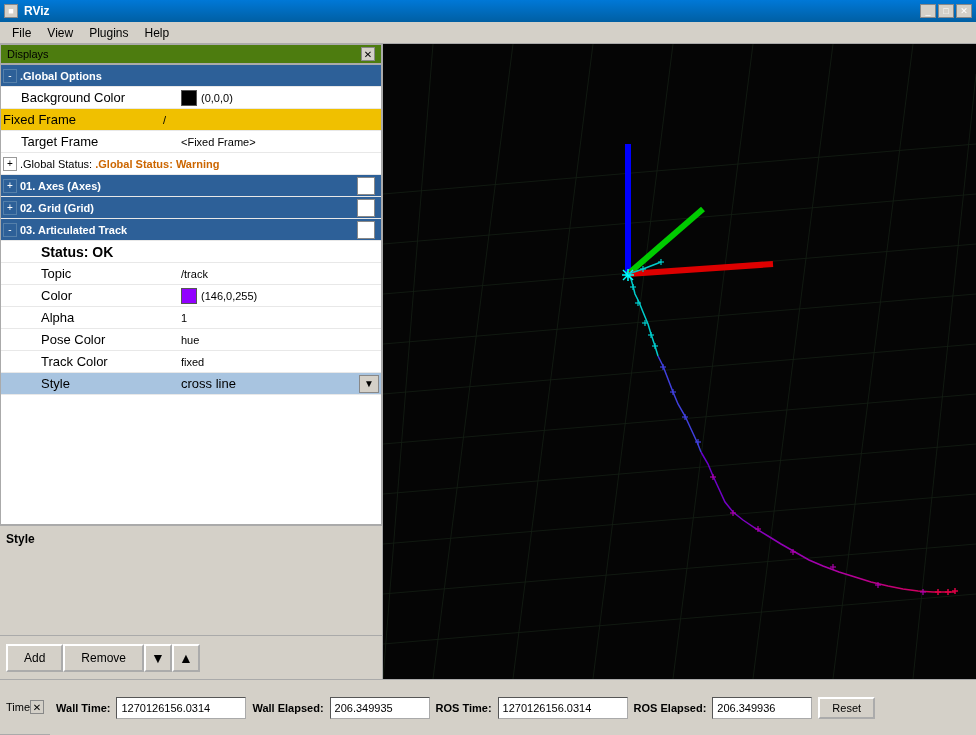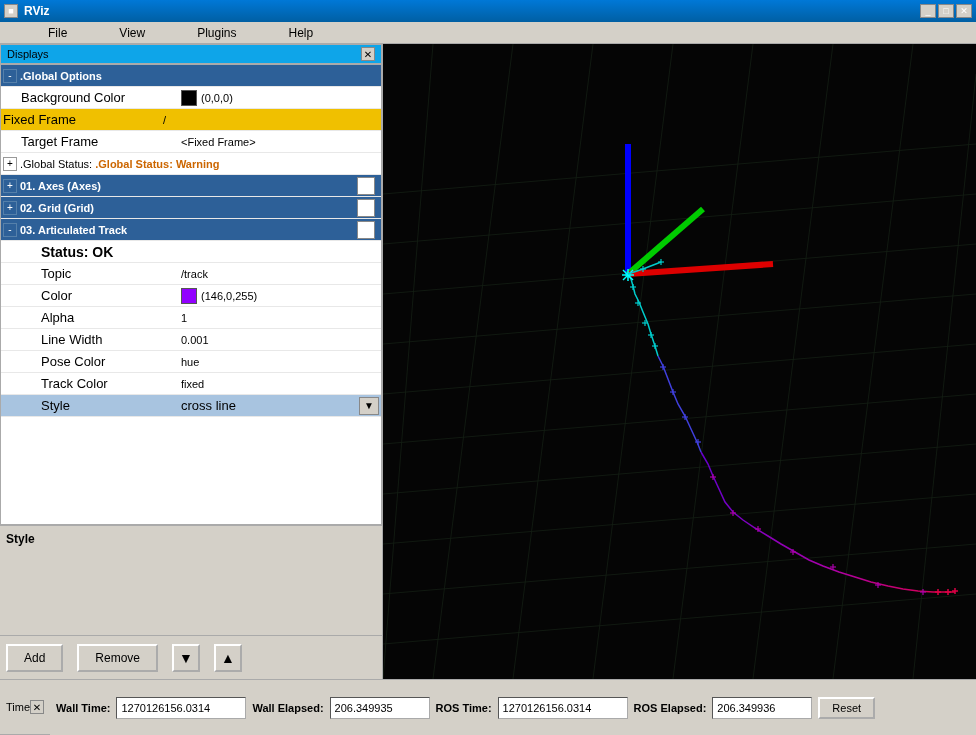--- a/index.html
+++ b/index.html
@@ -39,40 +39,39 @@
       display: flex;
       align-items: center;
       padding: 2px 4px;
       border-bottom: 1px solid #aaa;
       height: 22px;
     }
     .menu-item {
       padding: 2px 8px;
       cursor: pointer;
       font-size: 12px;
-      margin-left: 36px;
     }
 
     
     .main-layout {
       display: flex;
       height: calc(735px - 22px - 22px - 56px);
     }
 
     
     .left-panel {
       width: 383px;
       background: #d4d0c8;
       border-right: 1px solid #aaa;
       display: flex;
       flex-direction: column;
     }
 
     .displays-header {
-      background: #0ea5e9;
+      background: #4d7c0f;
       border: 1px solid #aaa;
       padding: 2px 6px;
       font-size: 11px;
       display: flex;
       justify-content: space-between;
       align-items: center;
       height: 20px;
     }
     .displays-close {
       width: 14px; height: 14px;
@@ -173,21 +172,21 @@
       font-size: 12px;
       font-weight: bold;
       margin-bottom: 4px;
     }
 
     
     .buttons-row {
       display: flex;
       align-items: center;
       padding: 4px 6px;
-      gap: 14px;
+      gap: 0;
       border-top: 1px solid #aaa;
       background: #d4d0c8;
       height: 44px;
     }
     .btn {
       padding: 4px 16px;
       background: #d4d0c8;
       border: 2px outset #fff;
       font-size: 12px;
       cursor: pointer;
@@ -359,24 +358,20 @@
         <span class="label-col" style="width:140px;">Color</span>
         <div class="color-swatch" style="background:#9200ff;"></div>
         <span class="value-col">(146,0,255)</span>
       </div>
 
       <div class="tree-row subsub">
         <span class="label-col" style="width:140px;">Alpha</span>
         <span class="value-col">1</span>
       </div>
 
-      <div class="tree-row subsub">
-        <span class="label-col" style="width:140px;">Line Width</span>
-        <span class="value-col">0.001</span>
-      </div>
 
       <div class="tree-row subsub">
         <span class="label-col" style="width:140px;">Pose Color</span>
         <span class="value-col">hue</span>
       </div>
 
       <div class="tree-row subsub">
         <span class="label-col" style="width:140px;">Track Color</span>
         <span class="value-col">fixed</span>
       </div>

